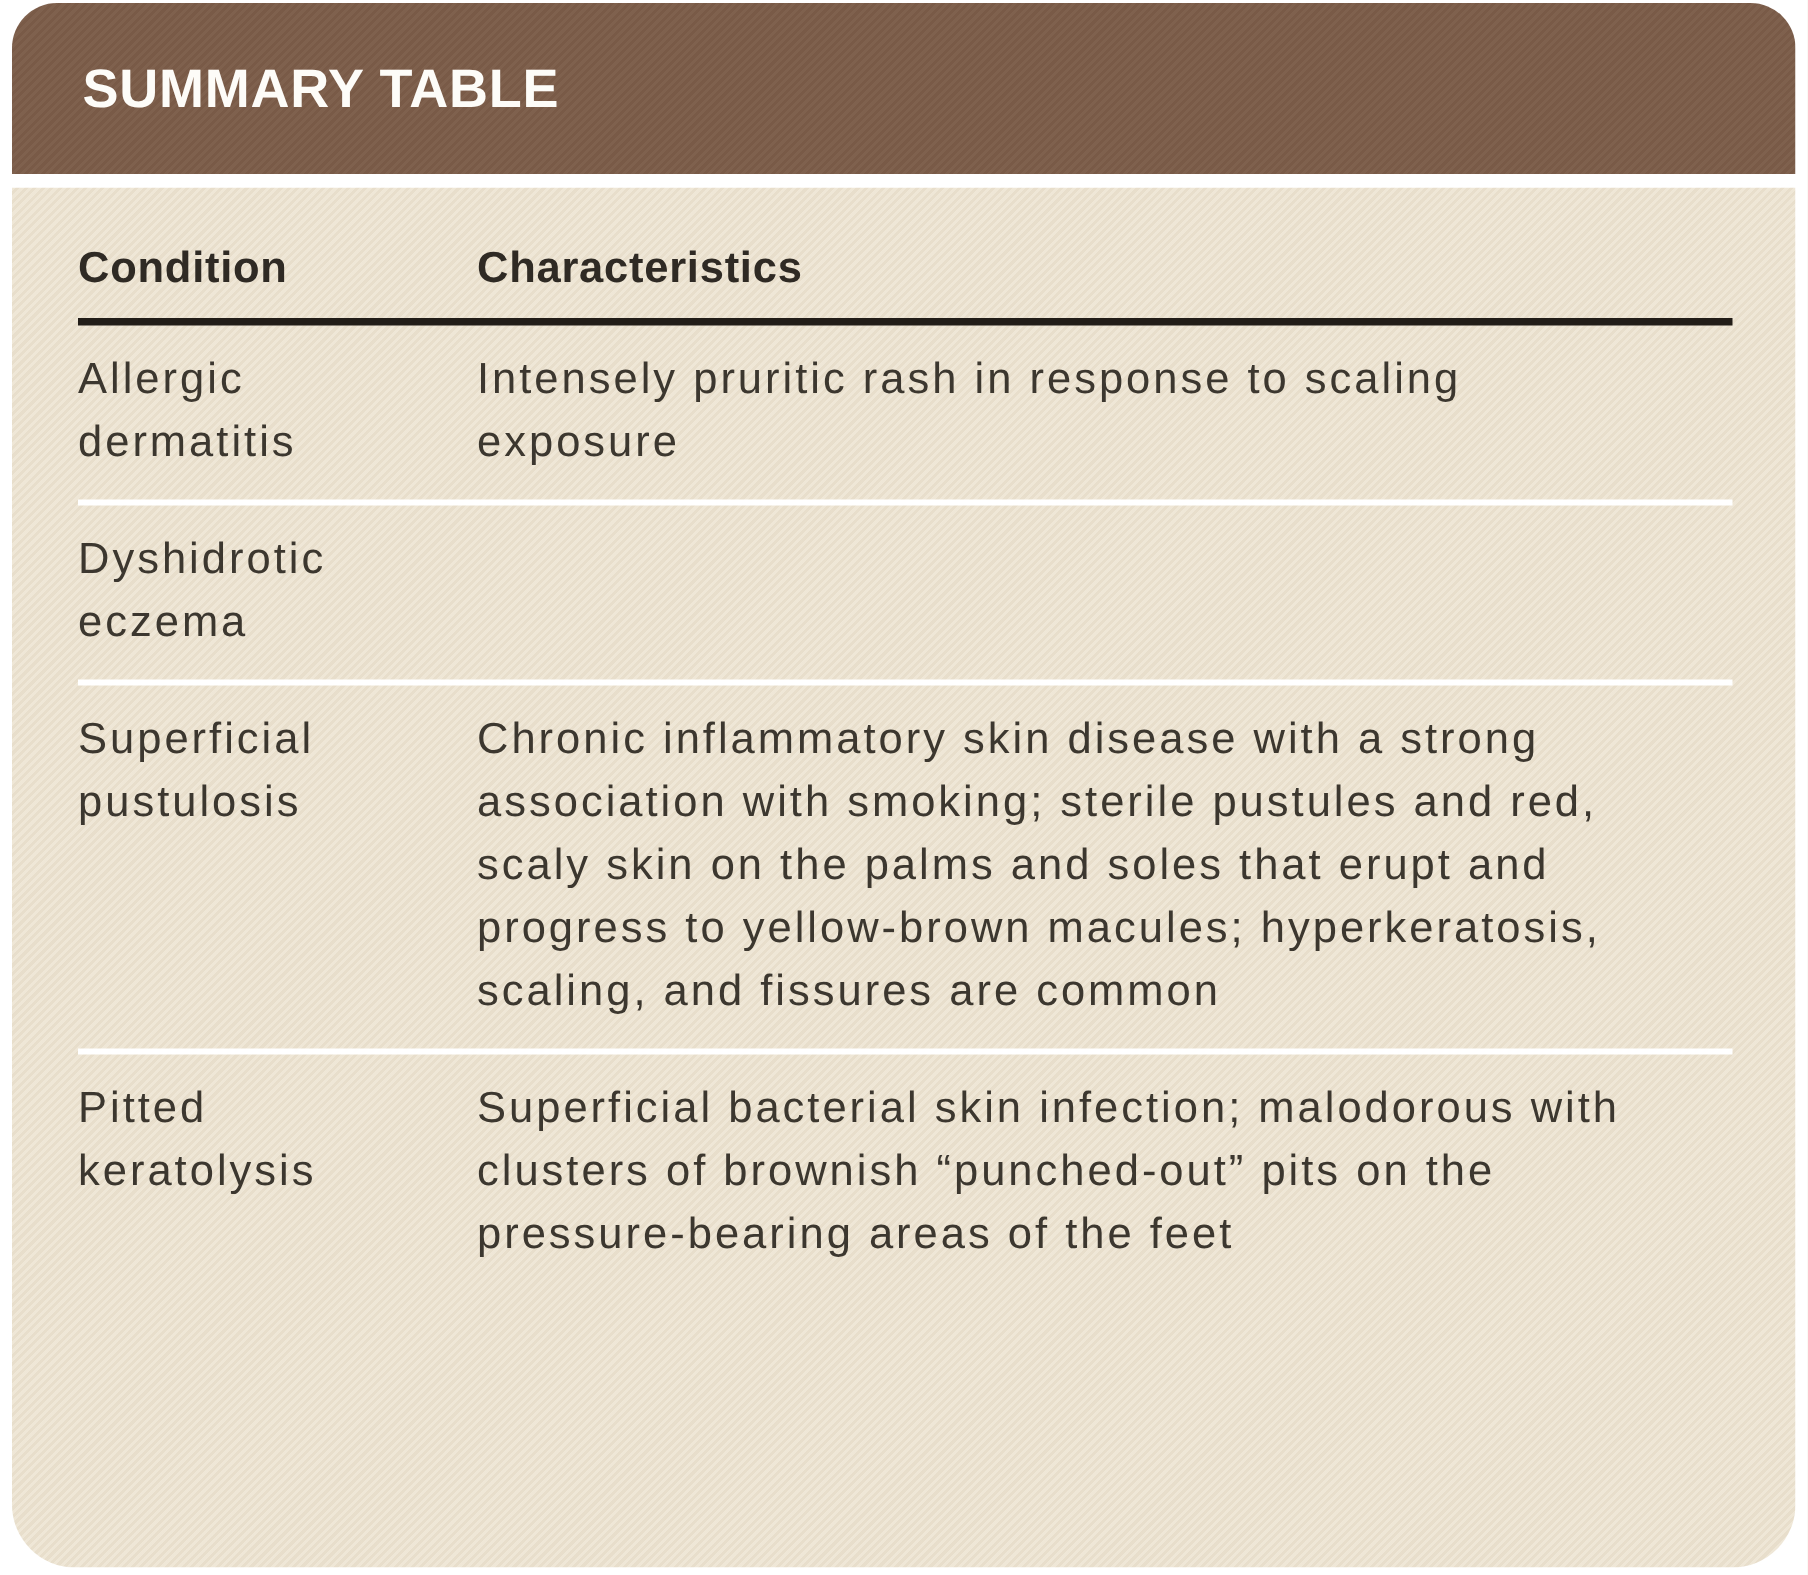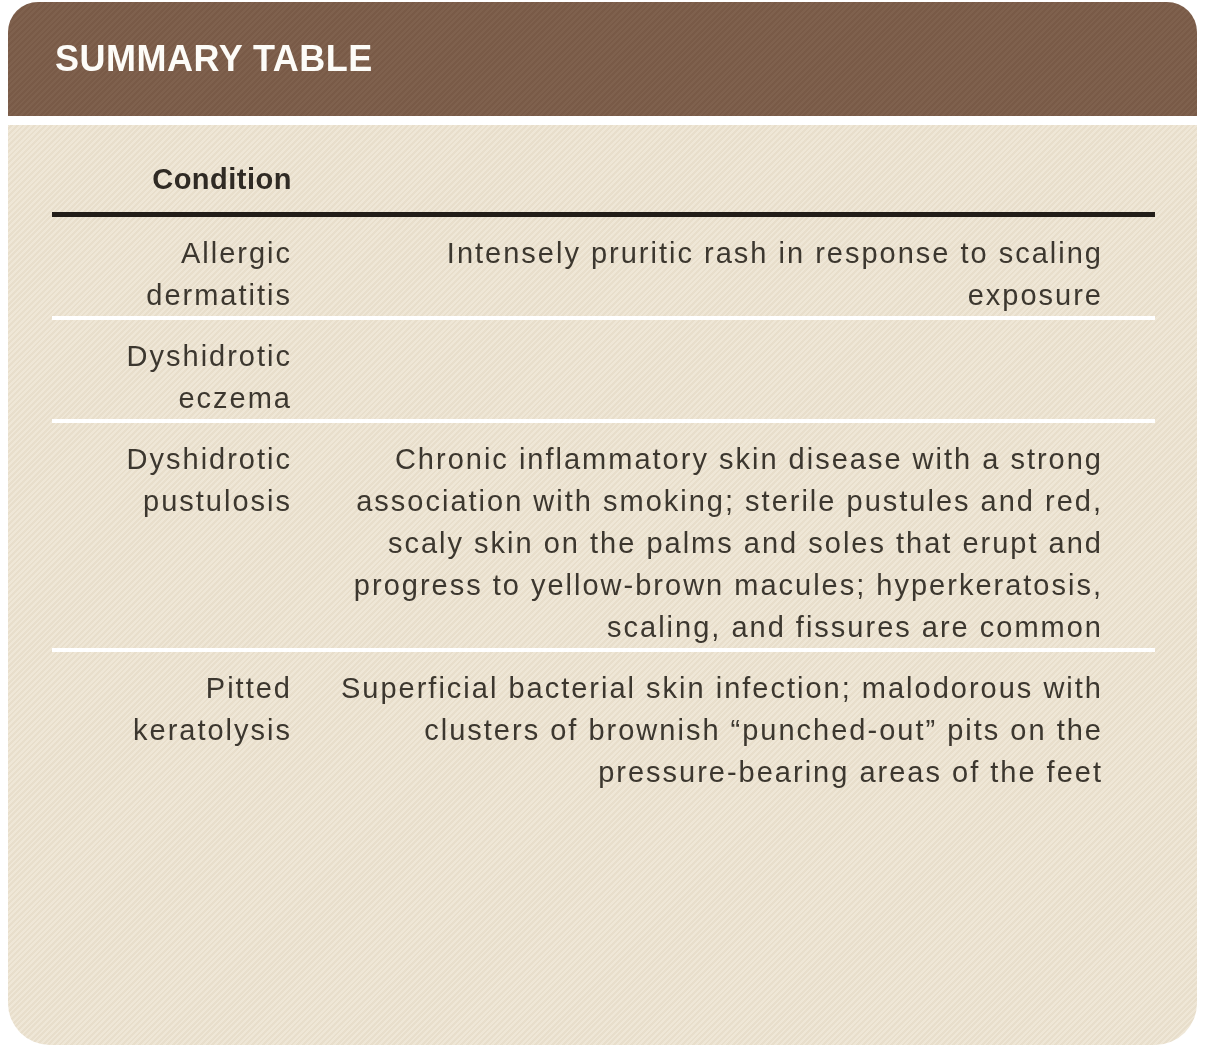--- a/index.html
+++ b/index.html
@@ -36,21 +36,20 @@
     top: 125px;
     width: 1189px;
     height: 920px;
     background: #EDE4D2;
     background-image: repeating-linear-gradient(135deg, rgba(255,255,255,0.10) 0 2px, rgba(137,112,80,0.05) 2px 4px);
     border-radius: 0 0 42px 42px;
   }
   .table {
     margin-left: 44px;
     width: 1103px;
-    text-align: right;
   }
   .row-grid {
     display: grid;
     grid-template-columns: 240px 1fr;
     column-gap: 26px;
     box-sizing: border-box;
     width: 1103px;
     padding-right: 52px;
     align-items: start;
   }
@@ -59,20 +58,21 @@
     padding-bottom: 12px;
     border-bottom: 5px solid #221D18;
     font-size: 29px;
     font-weight: bold;
     line-height: 42px;
     letter-spacing: 0.5px;
     color: #2F2A24;
   }
   .trow {
     padding-top: 15px;
+    padding-bottom: 17px;
     border-bottom: 4px solid #ffffff;
     font-size: 29px;
     line-height: 42px;
     letter-spacing: 2px;
     color: #3C372F;
   }
   .trow:last-child { border-bottom: none; }
 </style>
 </head>
 <body>
@@ -81,34 +81,35 @@
 
   <div class="header-bar">
     <span class="header-title">SUMMARY TABLE</span>
   </div>
 
   <div class="panel">
     <div class="table">
 
       <div class="row-grid thead">
         <div>Condition</div>
+        <div>Characteristics</div>
       </div>
 
       <div class="row-grid trow">
         <div>Allergic dermatitis</div>
         <div>Intensely pruritic rash in response to scaling exposure</div>
       </div>
 
 
       <div class="row-grid trow">
         <div>Dyshidrotic eczema</div>
       </div>
 
       <div class="row-grid trow">
-        <div>Dyshidrotic pustulosis</div>
+        <div>Superficial pustulosis</div>
         <div>Chronic inflammatory skin disease with a strong association with smoking; sterile pustules and red, scaly skin on the palms and soles that erupt and progress to yellow-brown macules; hyperkeratosis, scaling, and fissures are common</div>
       </div>
 
       <div class="row-grid trow">
         <div>Pitted keratolysis</div>
         <div>Superficial bacterial skin infection; malodorous with clusters of brownish “punched-out” pits on the pressure-bearing areas of the feet</div>
       </div>
 
     </div>
   </div>

